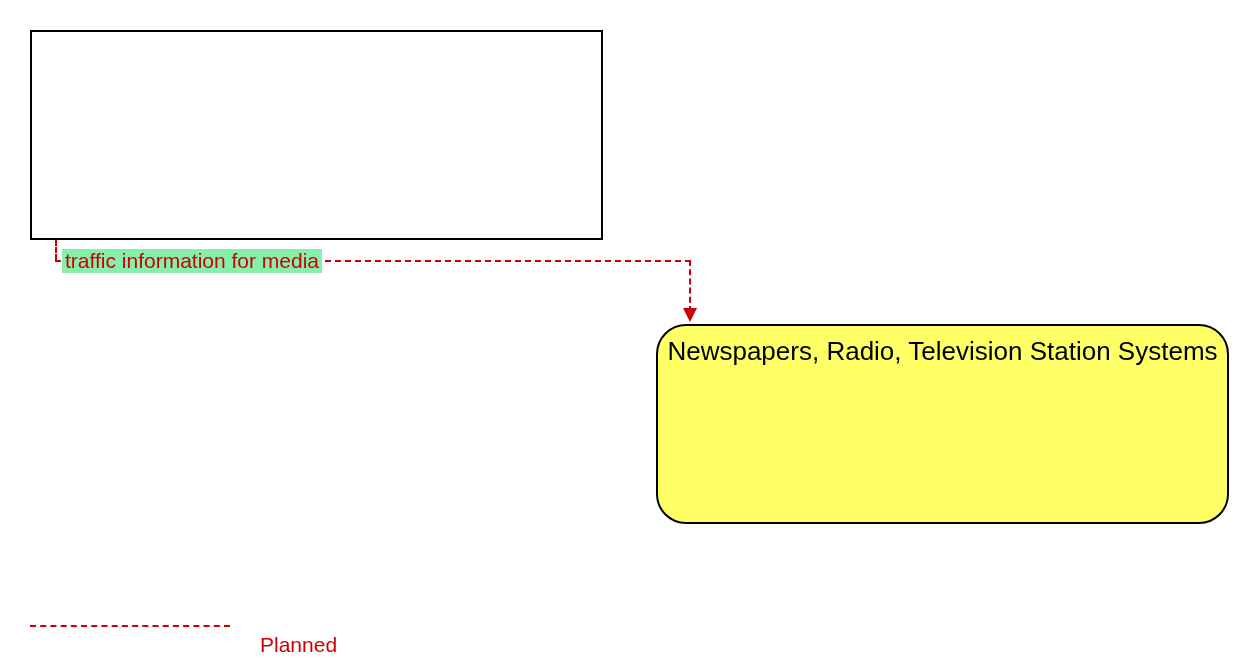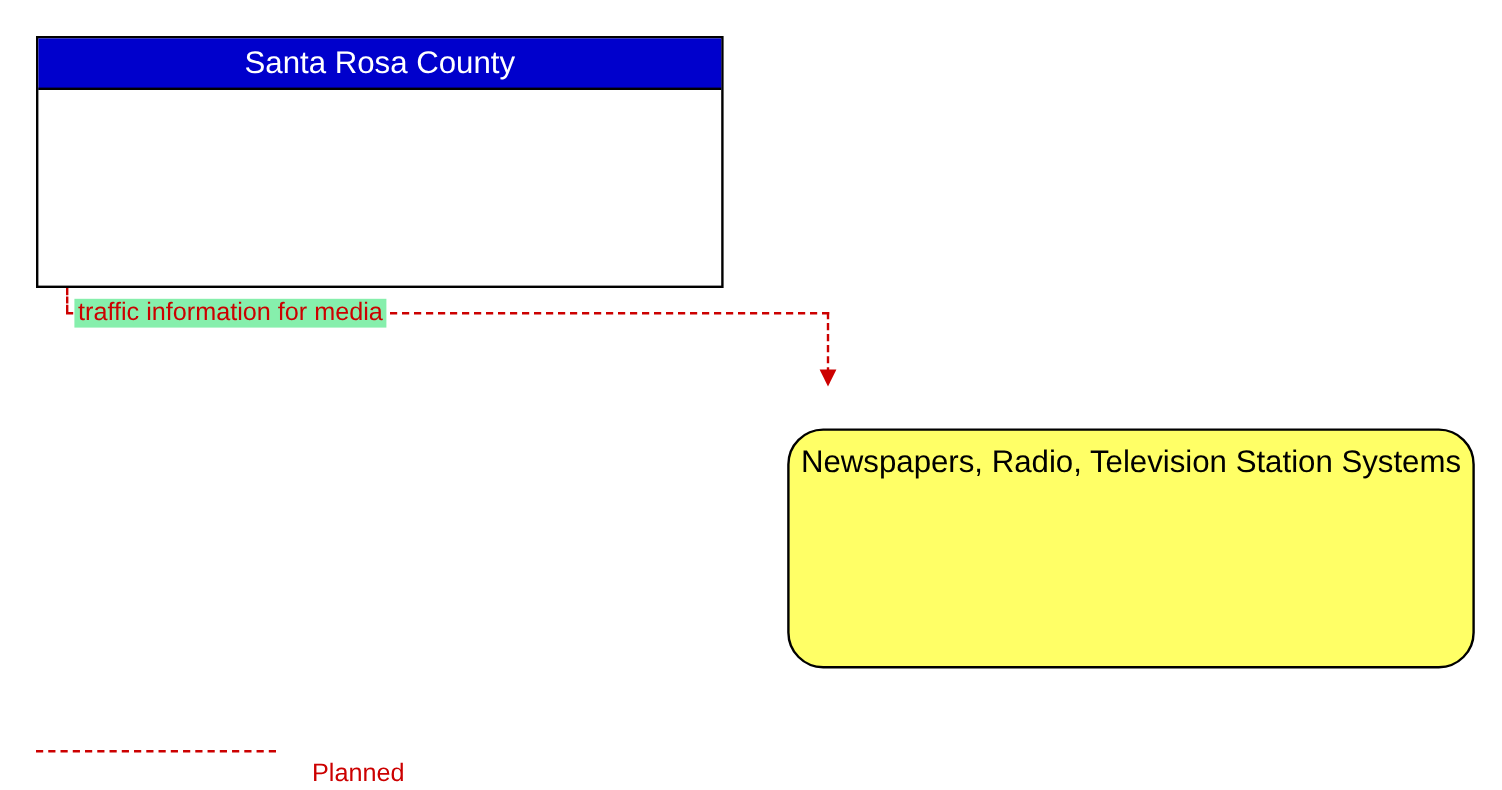--- a/index.html
+++ b/index.html
@@ -44,21 +44,20 @@
       width: 573px;
       height: 200px;
       background: #FFFF66;
       border: 2px solid #000;
       border-radius: 30px;
       text-align: center;
       font-size: 26px;
       padding-top: 10px;
       color: #000;
       line-height: 1.2;
-      margin-top: 33px;
     }
     .connector-v1 {
       position: absolute;
       left: 55px;
       top: 240px;
       height: 20px;
       border-left: 2px dashed #CC0000;
     }
     .connector-h {
       position: absolute;
@@ -106,21 +105,20 @@
       top: 613px;
       font-size: 21px;
       color: #CC0000;
       margin-top: 20px;
     }
   </style>
 </head>
 <body>
 
 <div class="box-1">
-  <div class="box-1-header">Santa Rosa County</div>
 </div>
 
 <div class="connector-v1"></div>
 <div class="connector-h"></div>
 <div class="connector-v2"></div>
 <div class="arrow-head"></div>
 <div class="flow-label">traffic information for media</div>
 
 <div class="box-2">Newspapers, Radio, Television Station Systems</div>
 

